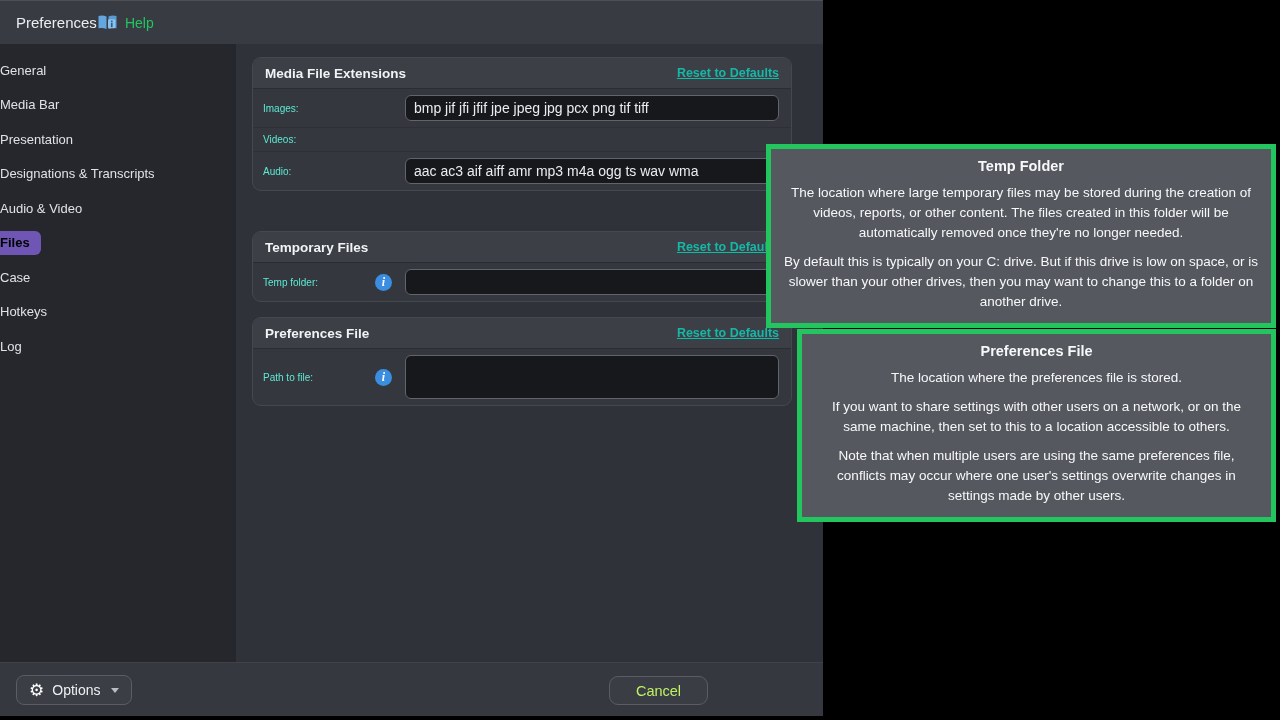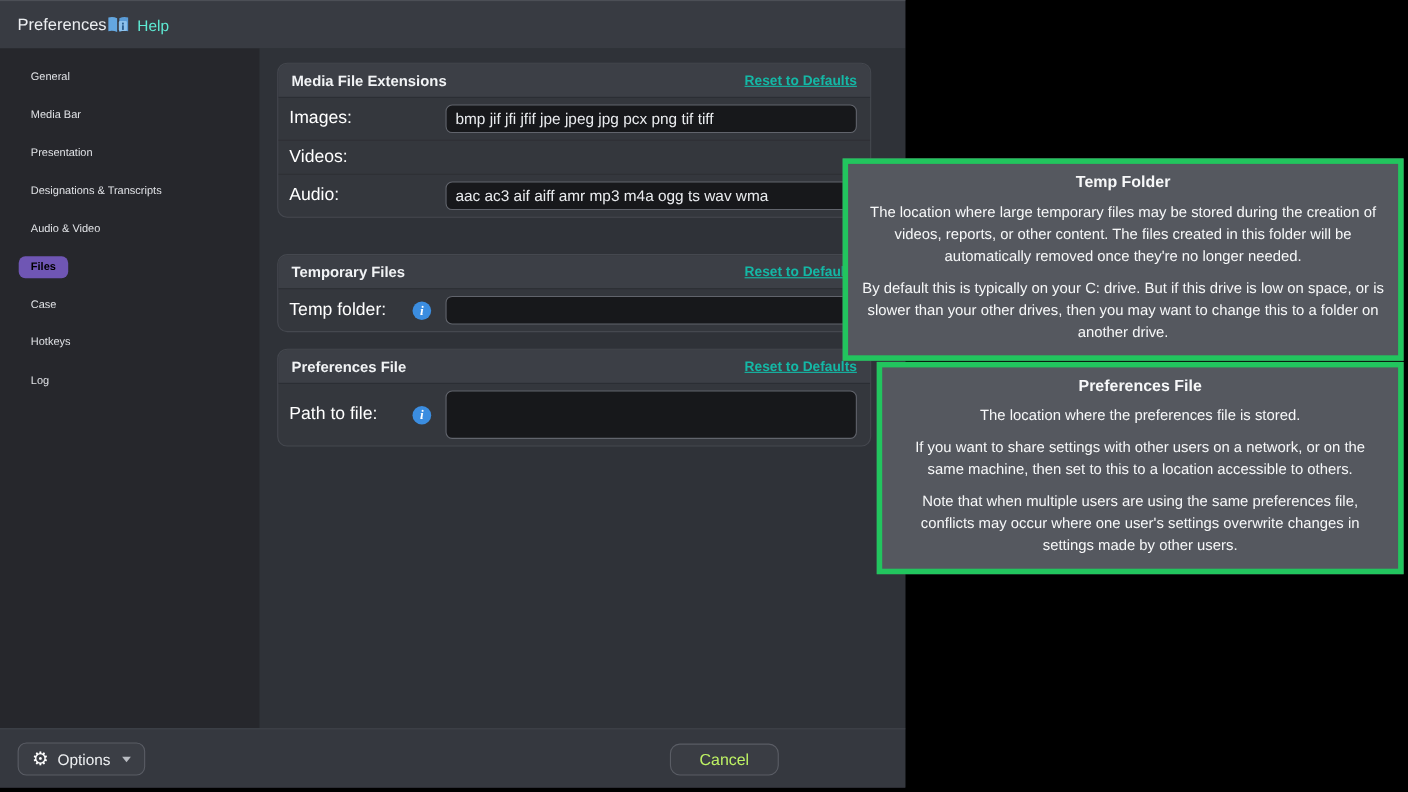--- a/index.html
+++ b/index.html
@@ -11,30 +11,30 @@
   }
   .window{position:absolute;left:0;top:0;width:823px;height:716px;background:#2f3238;}
 
   
   .titlebar{
     position:absolute;left:0;top:0;width:823px;height:44px;background:#383b42;
     border-top:1px solid #4c4f56;box-sizing:border-box;
     display:flex;align-items:center;justify-content:flex-start;padding:0 16px;
   }
   .title{color:#eceef1;font-size:15px;}
-  .help-btn{display:flex;align-items:center;gap:7px;color:#5eead4;font-size:14px;cursor:pointer;}
+  .help-btn{display:flex;align-items:center;gap:7px;color:#22c55e;font-size:14px;cursor:pointer;}
 
   
   .sidebar{
     position:absolute;left:0;top:44px;width:236px;height:618px;background:#26272c;
     box-sizing:border-box;padding-top:9px;
   }
   .side-item{
-    height:34.5px;display:flex;align-items:center;padding-left:28px;
-    color:#e0e2e6;font-size:10px;cursor:pointer;
+    height:34.5px;display:flex;align-items:center;
+    color:#e0e2e6;font-size:13px;cursor:pointer;
   }
   .side-item .side-label{display:inline-block;}
   .side-item.selected .side-label{
     background:#6f56b4;color:#000000;font-weight:bold;
     padding:4px 11px 5px;border-radius:6px;margin-left:-11px;
   }
 
   
   .main{position:absolute;left:236px;top:44px;width:587px;height:618px;background:#2f3238;}
   .section{
@@ -47,21 +47,21 @@
     justify-content:space-between;padding:0 12px;border-bottom:1px solid #2b2d32;
   }
   .sec-title{font-weight:bold;font-size:13.5px;color:#f1f3f5;}
   .reset-link{color:#14b8a6;font-size:12.5px;font-weight:bold;text-decoration:underline;cursor:pointer;white-space:nowrap;}
   .rows{padding:0;}
   .row{
     display:grid;grid-template-columns:112px 30px 1fr;align-items:center;
     padding:6px 12px 6px 10px;
   }
   .row + .row{border-top:1px solid #2e3035;}
-  .row-label{color:#ffffff;font-size:16px;}
+  .row-label{color:#5eead4;font-size:10px;}
   .icon-slot{display:flex;align-items:center;justify-content:flex-start;}
   .info-icon{
     width:17px;height:17px;border-radius:50%;background:#3b8de0;color:#fff;
     display:flex;align-items:center;justify-content:center;
     font-family:"Liberation Serif","DejaVu Serif",serif;
     font-size:12px;font-weight:bold;font-style:italic;cursor:pointer;
   }
   .input{
     background:#17181b;border:1px solid #61646c;border-radius:6px;
     color:#eaecef;font-size:14px;line-height:18px;padding:3px 8px;

